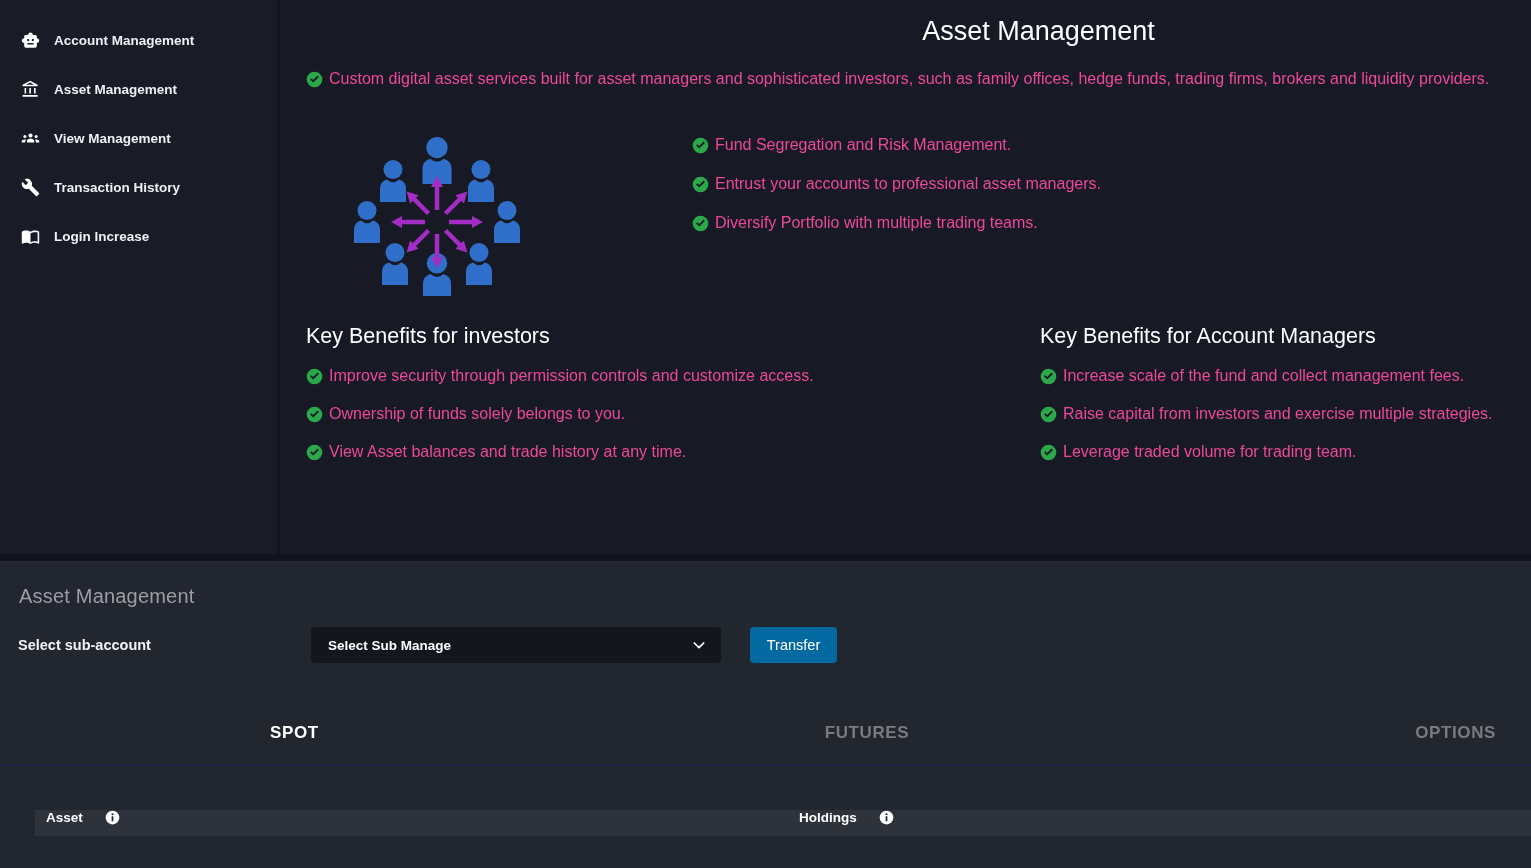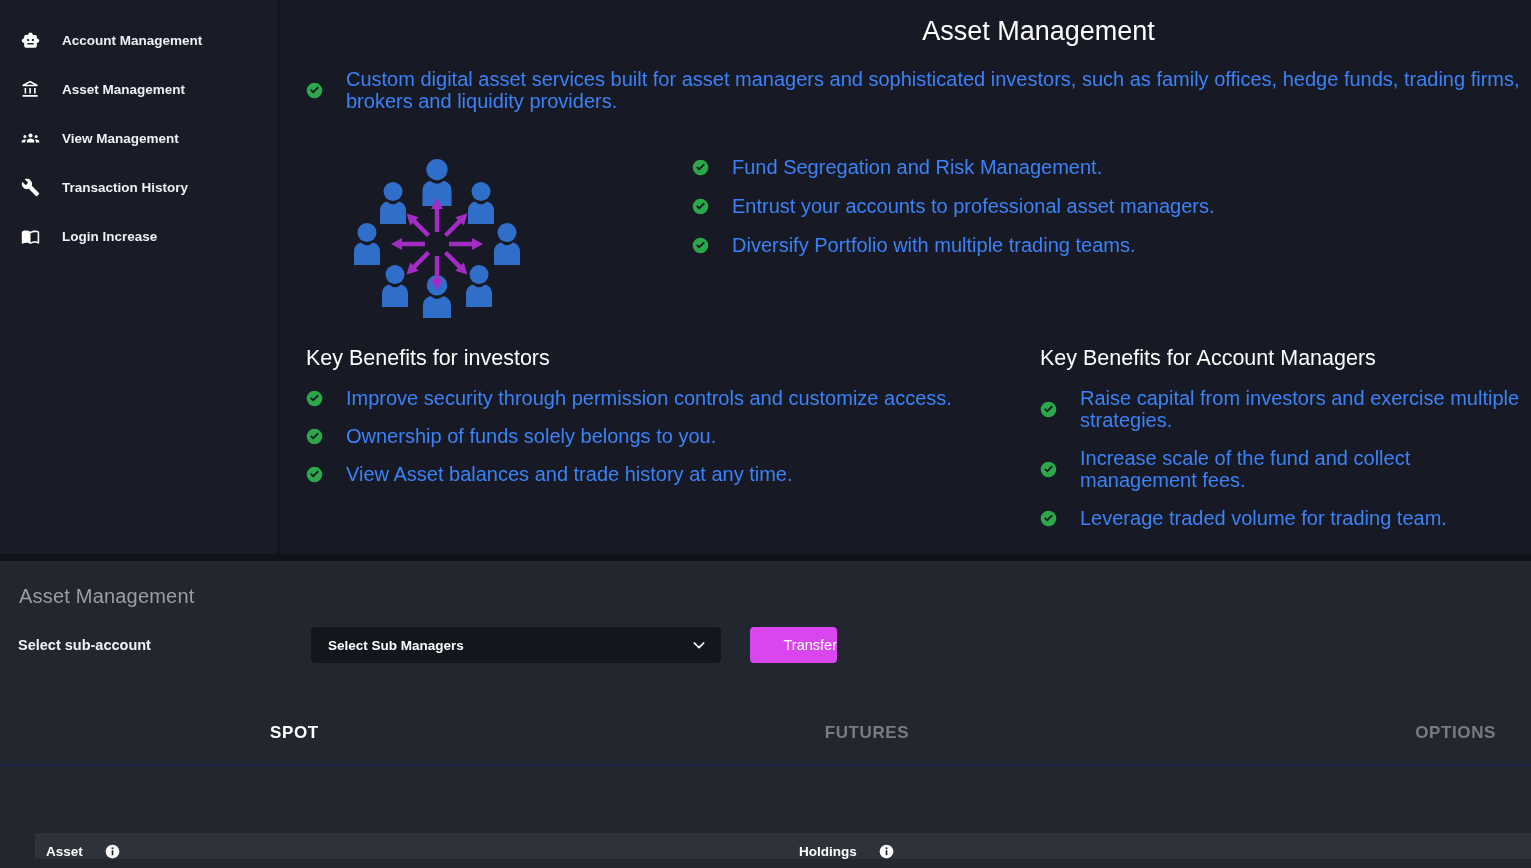--- a/index.html
+++ b/index.html
@@ -5,51 +5,51 @@
   * { box-sizing: border-box; margin: 0; padding: 0; }
   html,body { width:1531px; height:868px; overflow:hidden; }
   body {
     font-family:"Liberation Sans", sans-serif;
     background:#22262f;
     color:#fff;
   }
   
   .top-region { display:flex; height:561px; border-bottom:7px solid #10131b; background:#171a24; }
   .sidebar { width:280px; background:#191c27; border-right:3px solid #121520; padding-top:16px; flex-shrink:0; }
-  .side-item { display:flex; align-items:center; gap:22px; height:49px; padding-left:21px; color:#eef0f3;
+  .side-item { display:flex; align-items:center; gap:14px; height:49px; padding-left:21px; color:#eef0f3;
                font-size:13.5px; font-weight:700; cursor:pointer; }
   .side-item svg { width:19px; height:19px; fill:#fff; flex-shrink:0; }
   .content { flex:1; padding:0 0 0 26px; }
   .page-title { text-align:center; padding-left:240px; margin-top:16px; font-size:27px; font-weight:500; color:#fff; }
-  .bullet { display:flex; align-items:center; gap:23px; color:#3b82f6; font-size:20px; line-height:22px; }
+  .bullet { display:flex; align-items:center; gap:6px; color:#ec4899; font-size:16px; line-height:22px; }
   .bullet svg.check { width:17px; height:17px; flex-shrink:0; }
   .intro { margin-top:21px; display:flex; flex-direction:column; gap:16px; }
   .feature-row { margin-top:44px; display:flex; align-items:flex-start; }
   .illustration { margin-left:39px; width:185px; height:162px; flex-shrink:0; }
   .feature-list { margin-left:162px; display:flex; flex-direction:column; gap:17px; }
   .benefits-row { margin-top:28px; display:flex; }
   .benefits-col h2 { font-size:21.5px; font-weight:500; color:#fff; margin-bottom:16px; }
   .benefits-col .bullet { margin-bottom:16px; }
   .benefits-col.left { width:734px; flex-shrink:0; }
   
   .bottom-region { height:300px; background:#22262f; }
   .panel-title { margin:24px 0 0 19px; font-size:20px; font-weight:400; color:#9b9ea6; letter-spacing:.2px; }
   .select-row { display:flex; align-items:center; margin-top:19px; }
   .select-label { margin-left:18px; width:293px; font-size:14.5px; font-weight:700; color:#f2f3f5; flex-shrink:0; }
   .sub-select { width:410px; height:36px; background:#14161d; border-radius:4px; display:flex; align-items:center;
                 justify-content:space-between; padding:0 14px 0 17px; cursor:pointer; }
   .sub-select .value { font-size:13.5px; font-weight:700; color:#fff; }
   .sub-select svg { width:16px; height:16px; stroke:#fff; }
-  .transfer-btn { margin-left:29px; width:87px; height:36px; border:none; border-radius:4px; background:#d946ef;
-                  color:#fff; font-family:inherit; font-size:14.5px; font-weight:400; cursor:pointer;text-align:right; }
+  .transfer-btn { margin-left:29px; width:87px; height:36px; border:none; border-radius:4px; background:#0369a1;
+                  color:#fff; font-family:inherit; font-size:14.5px; font-weight:400; cursor:pointer; }
   .tabs { display:flex; justify-content:space-between; margin:60px 35px 0 270px; }
   .tab { font-size:17px; font-weight:700; letter-spacing:.6px; color:#787b82; cursor:pointer; }
   .tab.active { color:#ffffff; }
   .tab-divider { margin-top:21px; height:2px; background:#1b2342; }
-  .table-header { margin:67px 0 0 35px; height:26px; background:#2e323b; display:flex; align-items:flex-end;
+  .table-header { margin:44px 0 0 35px; height:26px; background:#2e323b; display:flex; align-items:flex-start;
                   font-size:13.5px; font-weight:700; color:#fff; }
   .th-cell { display:flex; align-items:center; gap:22px; }
   .th-cell.asset { padding-left:11px; width:764px; flex-shrink:0; }
   .th-cell svg { width:15px; height:15px; cursor:pointer; }
 </style>
 </head>
 <body>
 
 <svg width="0" height="0" style="position:absolute">
   <defs>
@@ -246,46 +246,46 @@
             </svg>
           <span>View Asset balances and trade history at any time.</span>
         </div>
       </div>
       <div class="benefits-col">
         <h2>Key Benefits for Account Managers</h2>
         <div class="bullet">
           <svg class="check">
               <use href="#ic-check"></use>
             </svg>
+          <span>Increase scale of the fund and collect management fees.</span>
+        </div>
+        <div class="bullet">
+          <svg class="check">
+              <use href="#ic-check"></use>
+            </svg>
           <span>Raise capital from investors and exercise multiple strategies.</span>
-        </div>
-        <div class="bullet">
-          <svg class="check">
-              <use href="#ic-check"></use>
-            </svg>
-          <span>Increase scale of the fund and collect management fees.</span>
         </div>
         <div class="bullet">
           <svg class="check">
               <use href="#ic-check"></use>
             </svg>
           <span>Leverage traded volume for trading team.</span>
         </div>
       </div>
     </div>
   </div>
 </div>
 
 <div class="bottom-region">
   <div class="panel-title">Asset Management</div>
 
   <div class="select-row">
     <div class="select-label">Select sub-account</div>
     <div class="sub-select">
-      <span class="value">Select Sub Managers</span>
+      <span class="value">Select Sub Manage</span>
       <svg>
           <use href="#ic-chevron-down"></use>
         </svg>
     </div>
     <button class="transfer-btn">Transfer</button>
   </div>
 
   <div class="tabs">
     <div class="tab active">SPOT</div>
     <div class="tab">FUTURES</div>

